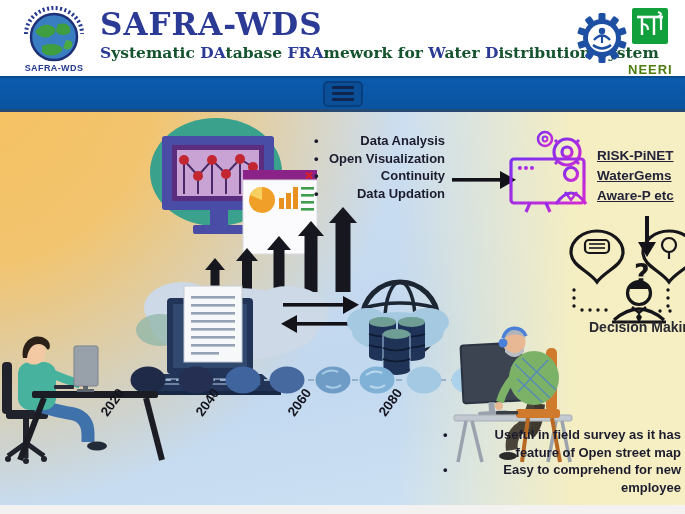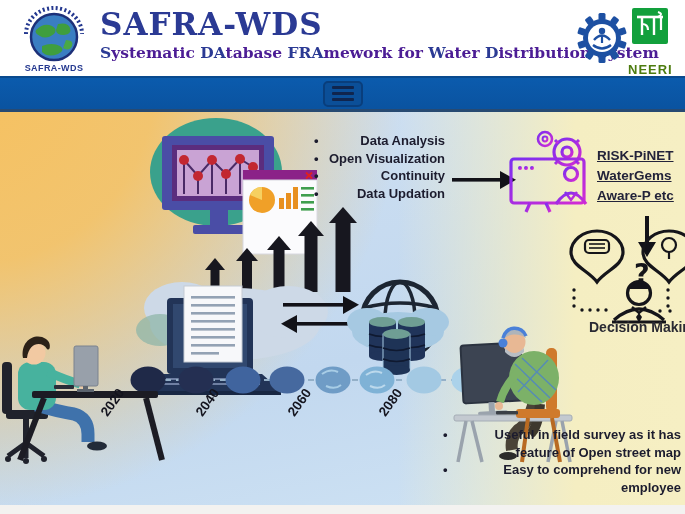--- a/index.html
+++ b/index.html
@@ -6,21 +6,21 @@
   .page{position:relative;width:685px;height:514px;overflow:hidden;background:#fff;
         font-family:"Liberation Sans",sans-serif;}
   
   .hdr{position:absolute;left:0;top:0;width:685px;height:76px;background:#ffffff;}
   .logo{position:absolute;left:16px;top:4px;width:76px;height:70px;text-align:center;}
   .logo-label{font:bold 9px "Liberation Sans",sans-serif;color:#24388f;letter-spacing:.4px;margin-top:-3px;}
   .titles{position:absolute;left:100px;top:8px;}
   .site-title{font:bold 31px "DejaVu Serif",serif;color:#2b3a94;letter-spacing:1px;line-height:33px;}
   .site-subtitle{font:bold 15.5px "DejaVu Serif",serif;margin-top:2px;white-space:nowrap;}
   .site-subtitle .cap{color:#2b3a94;}
-  .site-subtitle .low{color:#4c1d95;}
+  .site-subtitle .low{color:#14532d;}
   .csir{position:absolute;left:577px;top:10px;}
   .neeri{position:absolute;left:628px;top:8px;width:44px;text-align:center;}
   .neeri-box{width:36px;height:36px;margin:0 auto;background:#12a03c;border-radius:2px;position:relative;}
   .neeri-label{font:bold 13px "Liberation Sans",sans-serif;color:#4d7c0f;letter-spacing:1px;margin-top:18px;}
   
   .nav{position:absolute;left:0;top:76px;width:685px;height:36px;box-sizing:border-box;
        background:linear-gradient(#0b5bad,#0a53a0);border-top:2px solid #0a4a8e;
        border-bottom:3px solid #274a72;display:flex;align-items:center;justify-content:center;}
   .menu-btn{width:40px;height:26px;background:#0b4f98;border:2px solid #093e7c;border-radius:5px;
        display:flex;flex-direction:column;justify-content:center;gap:3px;align-items:center;cursor:pointer;padding:0;}

